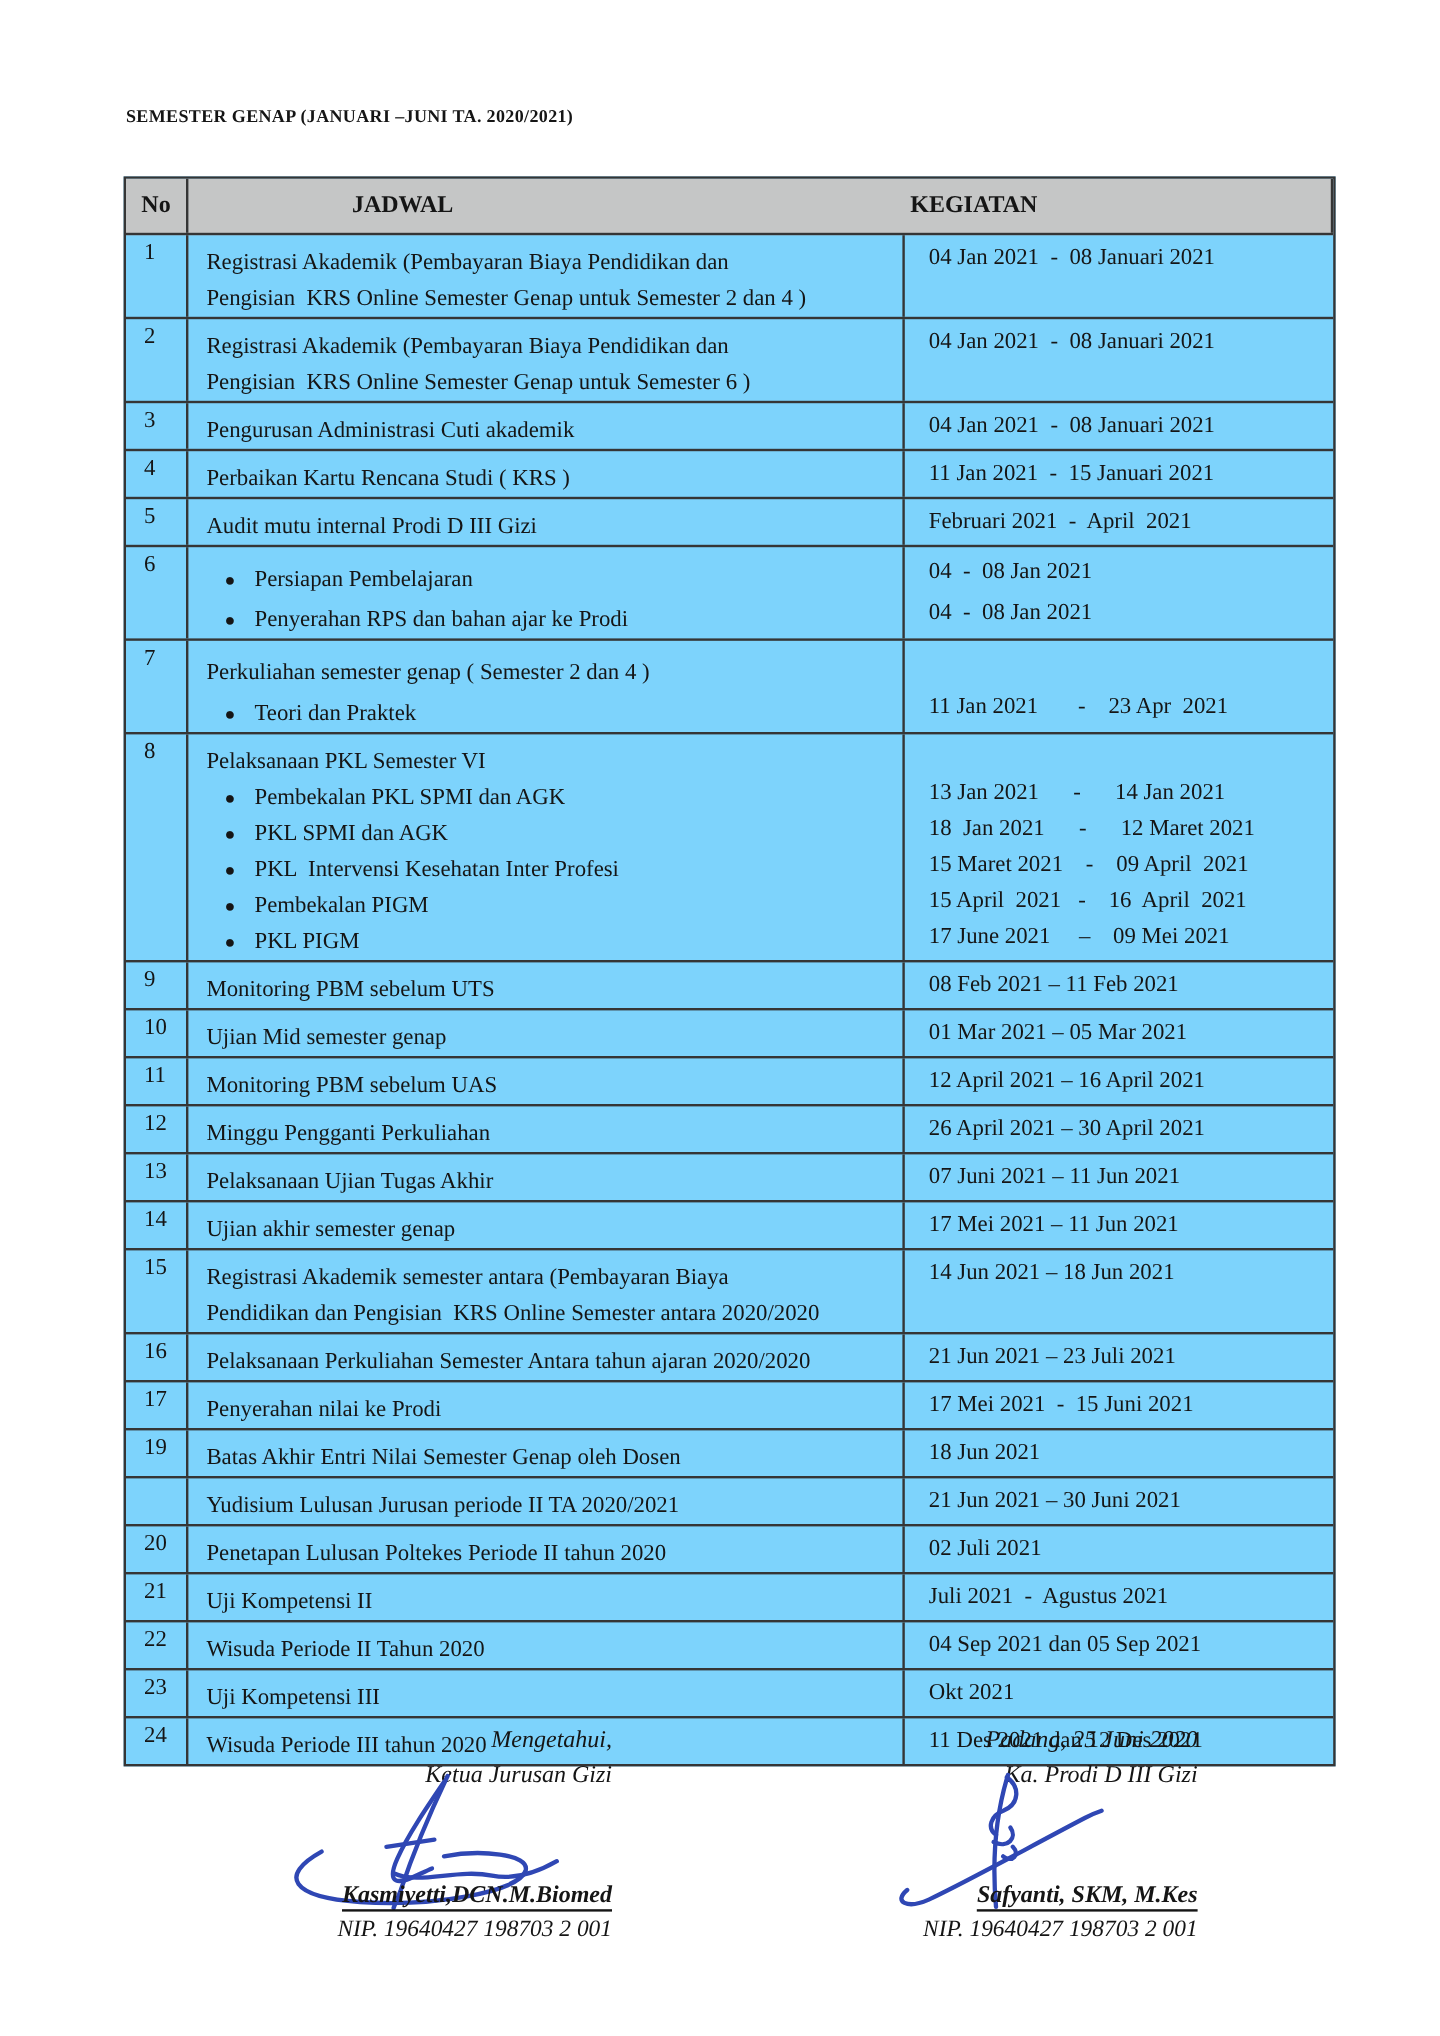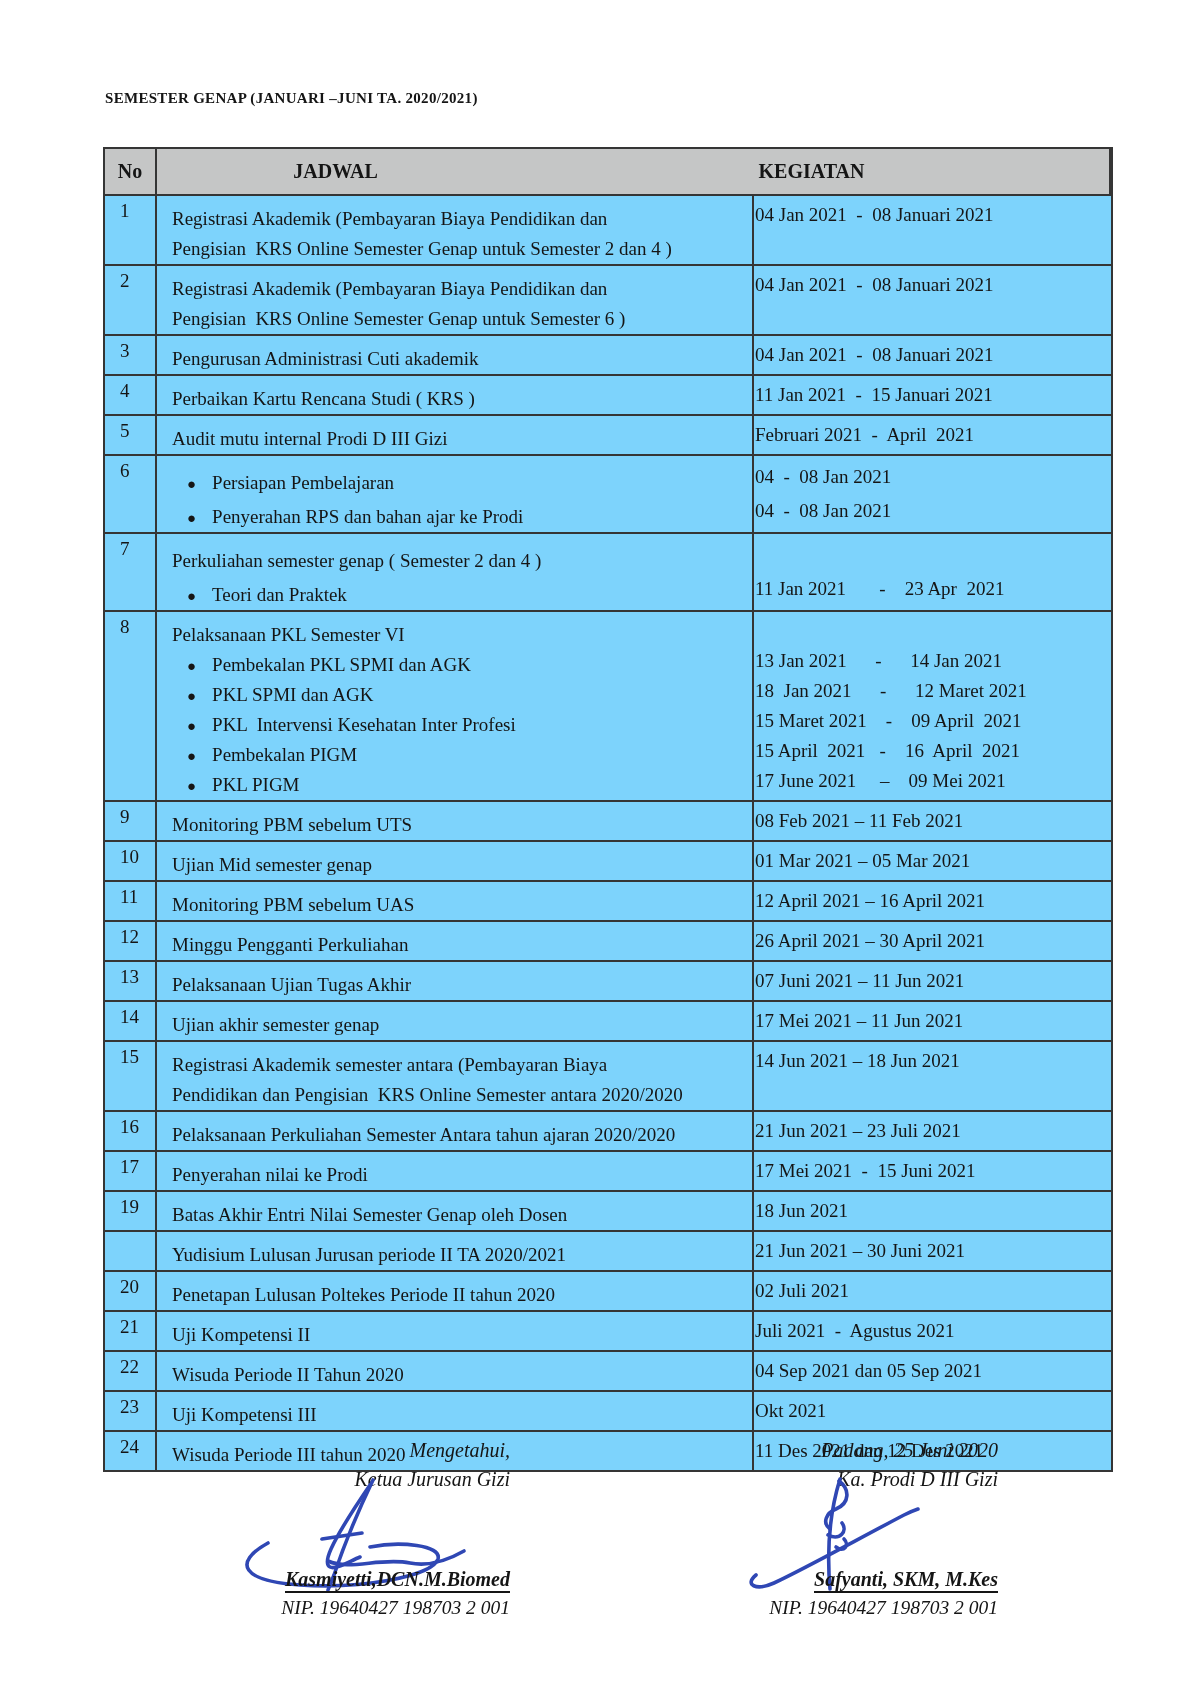--- a/index.html
+++ b/index.html
@@ -43,21 +43,21 @@
   .row{display:flex;border-bottom:2px solid var(--border);}
   .row:last-child{border-bottom:none;}
   .cell{box-sizing:border-box;padding:4px 0;font-size:19px;}
   .c-no{width:52px;border-right:2px solid var(--border);padding-left:15px;}
   .c-keg{width:597px;border-right:2px solid var(--border);}
   .c-jad{flex:1;}
   .line{height:30px;display:flex;align-items:center;white-space:pre;}
   .tall .line{height:34px;}
   .c-keg .line{padding-left:15px;align-items:flex-end;}
   .c-keg .line.bl{padding-left:30px;}
-  .c-jad .line{padding-left:1px;}
+  .c-jad .line{padding-left:20px;}
   .bullet{font-size:15px;margin-right:16px;transform:translateY(-1px);}
   .sig-block{position:absolute;top:1425px;height:250px;text-align:right;font-size:20px;font-style:italic;}
   .sig-left{left:170px;width:340px;}
   .sig-right{left:658px;width:340px;}
   .sig-line1{position:absolute;top:14px;left:0;width:100%;}
   .sig-line2{position:absolute;top:43px;left:0;width:100%;}
   .sig-svg{position:absolute;top:52px;}
   .sig-svg-left{left:40px;}
   .sig-svg-right{left:50px;}
   .sig-name{

